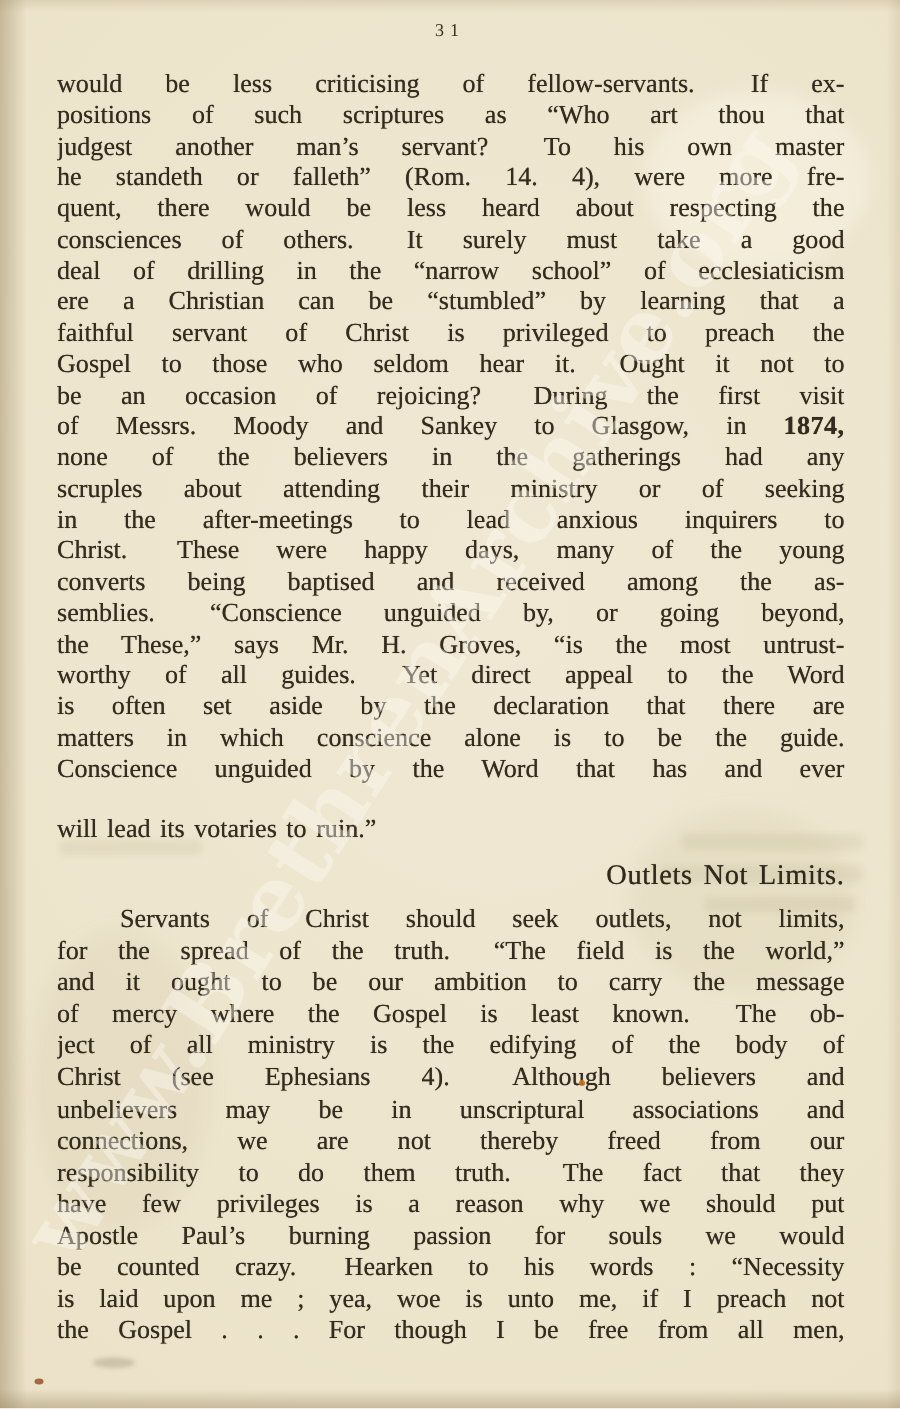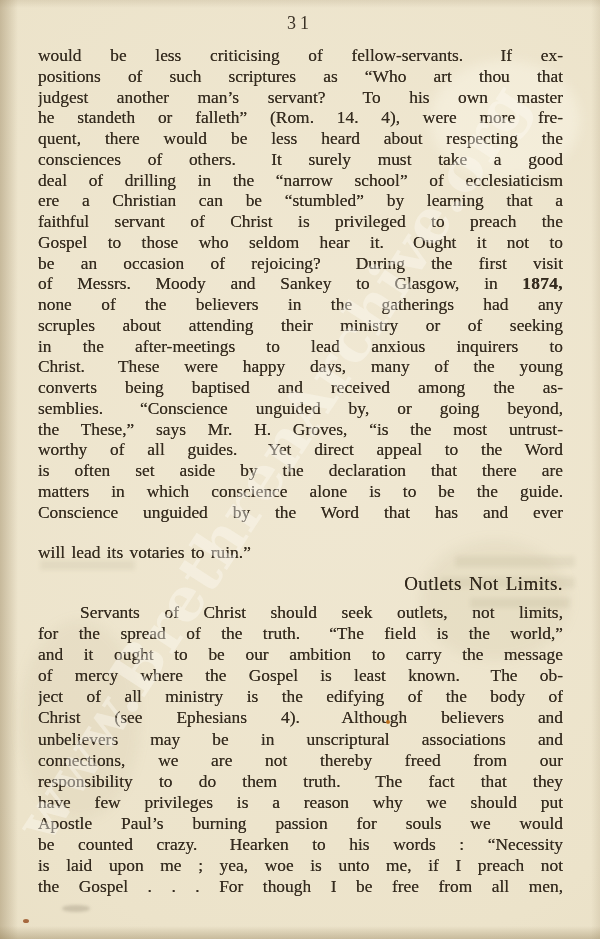--- a/index.html
+++ b/index.html
@@ -27,21 +27,21 @@
   .b3{left:420px;top:540px;width:150px;height:120px;background:rgba(150,140,95,.08);}
   .smudge{position:absolute;left:62px;top:905px;width:28px;height:7px;border-radius:50%;
     background:rgba(110,100,80,.25);filter:blur(1.5px);}
   .speck1{position:absolute;left:23px;top:919px;width:6px;height:4px;border-radius:50%;
     background:#9a5226;opacity:.85;}
   .speck2{position:absolute;left:386px;top:720px;width:4px;height:4px;border-radius:50%;
     background:#c4731c;opacity:.9;}
 
   .pageno{
     position:absolute;top:13px;left:0;width:100%;
-    text-align:center;font-size:18px;letter-spacing:4px;color:#3a3126;
+    text-align:center;font-size:12px;letter-spacing:4px;color:#3a3126;
   }
   .body-col{
     position:absolute;top:45px;left:38px;width:525px;
     font-size:17.4px;
     word-spacing:2px;
     text-shadow:0 0 .5px rgba(45,35,22,.75);
   }
   .para{display:block;}
   #para1{line-height:20.75px;}
   #para2{line-height:21.1px;}

